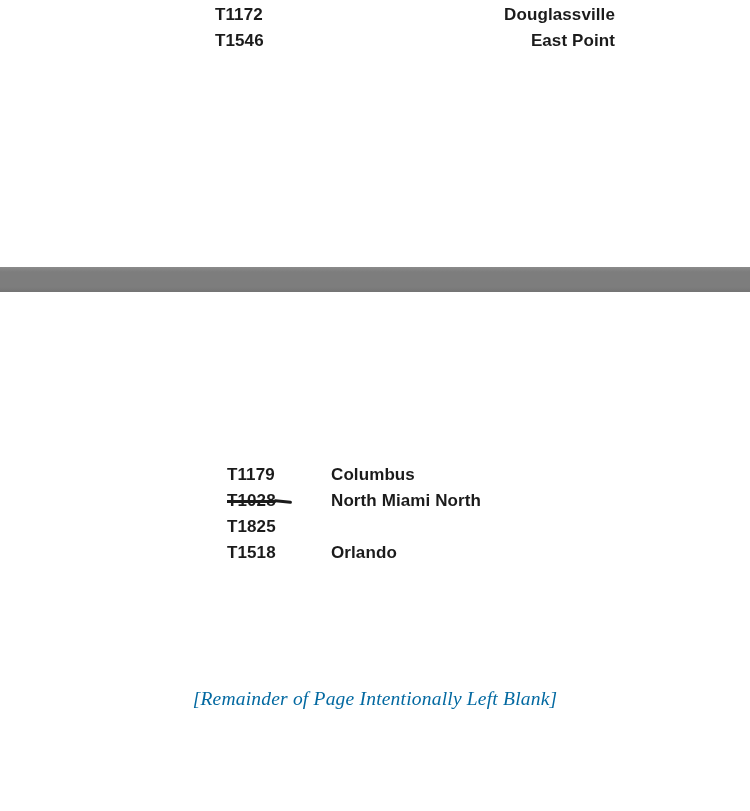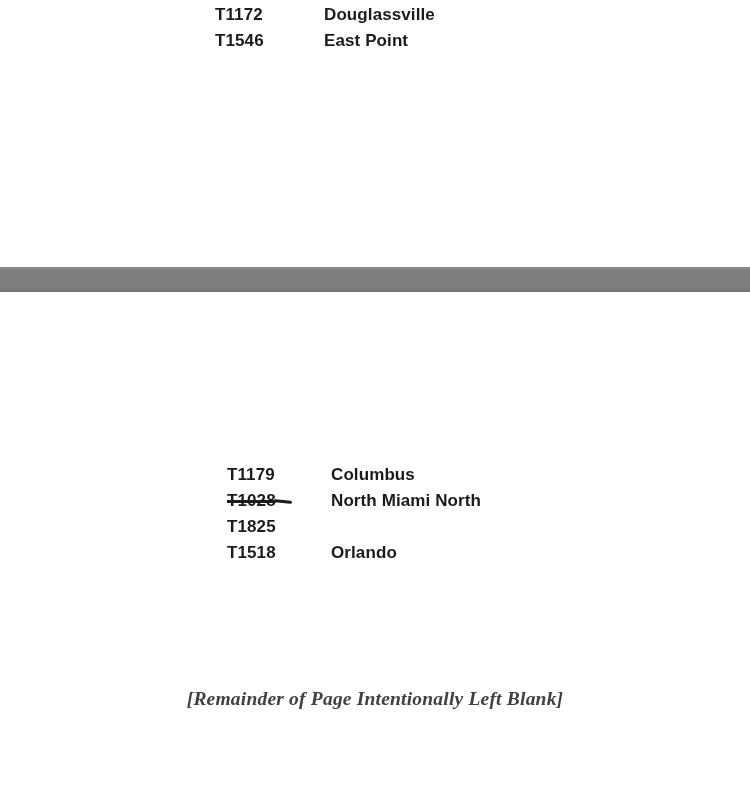--- a/index.html
+++ b/index.html
@@ -26,21 +26,21 @@
     position: absolute;
     top: 0;
     font-size: 17px;
     font-weight: 600;
     letter-spacing: 0.1px;
     white-space: nowrap;
     color: #1b1b1b;
   }
   #table-top { top: 2px; }
   #table-top .code { left: 215px; }
-  #table-top .city { left: 324px; width: 300px; text-align: left; }
+  #table-top .city { left: 315px; width: 300px; text-align: right; }
   #table-bottom { top: 462px; text-decoration: underline; }
   #table-bottom .code { left: 227px; }
   #table-bottom .city { left: 331px; width: 300px; text-align: left; }
   
   .struck {
     text-decoration: line-through;
     text-decoration-thickness: 2.5px;
     position: relative;
   }
   .struck::after {
@@ -65,24 +65,24 @@
   }
   
   .footer-note {
     position: absolute;
     left: 0;
     top: 688px;
     width: 750px;
     text-align: center;
     font-family: "Liberation Serif", serif;
     font-style: italic;
-    font-weight: 700;
+    font-weight: 400;
     font-size: 19.5px;
     letter-spacing: 0.2px;
-    color: #404040;
+    color: #0369a1;
   }
 </style>
 </head>
 <body>
 
 <div class="doc-canvas">
 
   <div class="fac-table" id="table-top">
     <div class="row">
       <span class="code">T1172</span>

